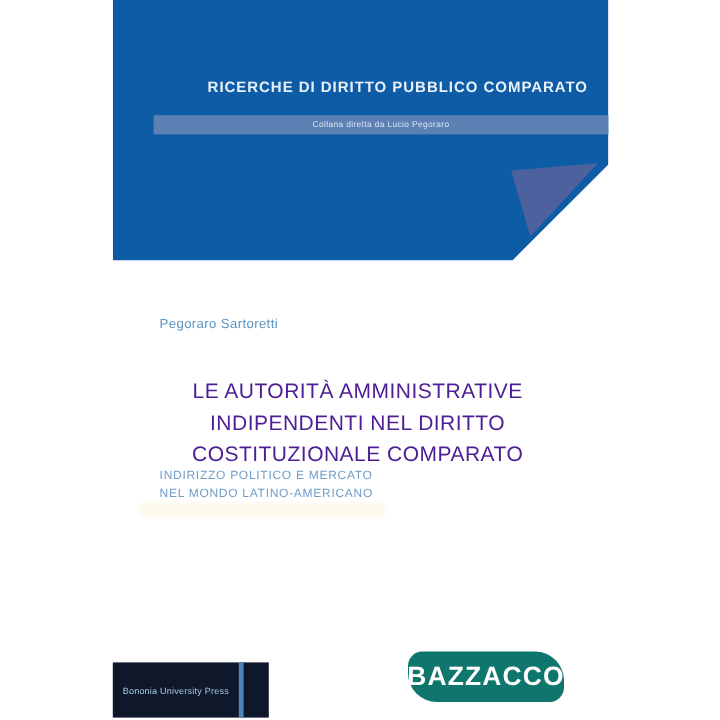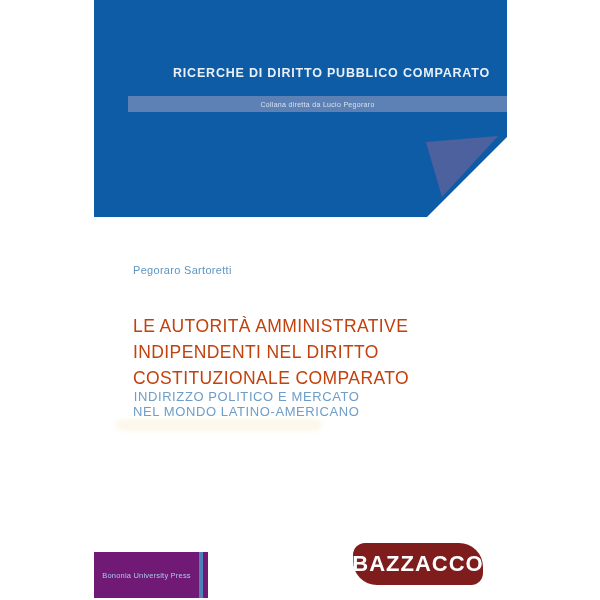--- a/index.html
+++ b/index.html
@@ -63,52 +63,53 @@
   }
   .book-title {
     position: absolute;
     left: 133px;
     top: 313px;
     width: 330px;
     font-size: 17.5px;
     line-height: 26px;
     font-weight: 500;
     letter-spacing: 0.4px;
-    color: #c2410c;
+    color: #4c1d95;
+    text-align: center;
   }
   .book-subtitle {
     position: absolute;
     left: 133px;
     top: 389px;
-    font-size: 13px;
+    font-size: 10px;
     line-height: 15px;
     letter-spacing: 0.6px;
     color: #6d9dc8;
-    text-align: right;
   }
   .faint-smudge {
     position: absolute;
     left: 116px;
     top: 419px;
     width: 206px;
     height: 12px;
     background: #fbf6e6;
     border-radius: 6px;
     filter: blur(2px);
     opacity: 0.8;
   }
 
   
   .publisher-block {
     position: absolute;
     left: 94px;
     top: 552px;
     width: 114px;
     height: 46px;
-    background: #701a75;
+    background: #0f172a;
+    padding-left: 16px;
   }
   .publisher-stripe {
     position: absolute;
     left: 105px;
     top: 0;
     width: 4px;
     height: 100%;
     background: #4c83bb;
   }
   .publisher-name {
@@ -121,25 +122,25 @@
     align-items: center;
     justify-content: center;
     font-size: 7.5px;
     letter-spacing: 0.2px;
     color: #a7cbe8;
   }
 
   
   .watermark-badge {
     position: absolute;
-    left: 353px;
+    left: 340px;
     top: 543px;
     width: 130px;
     height: 42px;
-    background: #7f1d1d;
+    background: #0f766e;
     border-radius: 12px 24px 12px 24px;
     display: flex;
     align-items: center;
     justify-content: center;
     text-align: center;
   }
   .watermark-label {
     font-size: 22px;
     font-weight: bold;
     letter-spacing: 1px;

